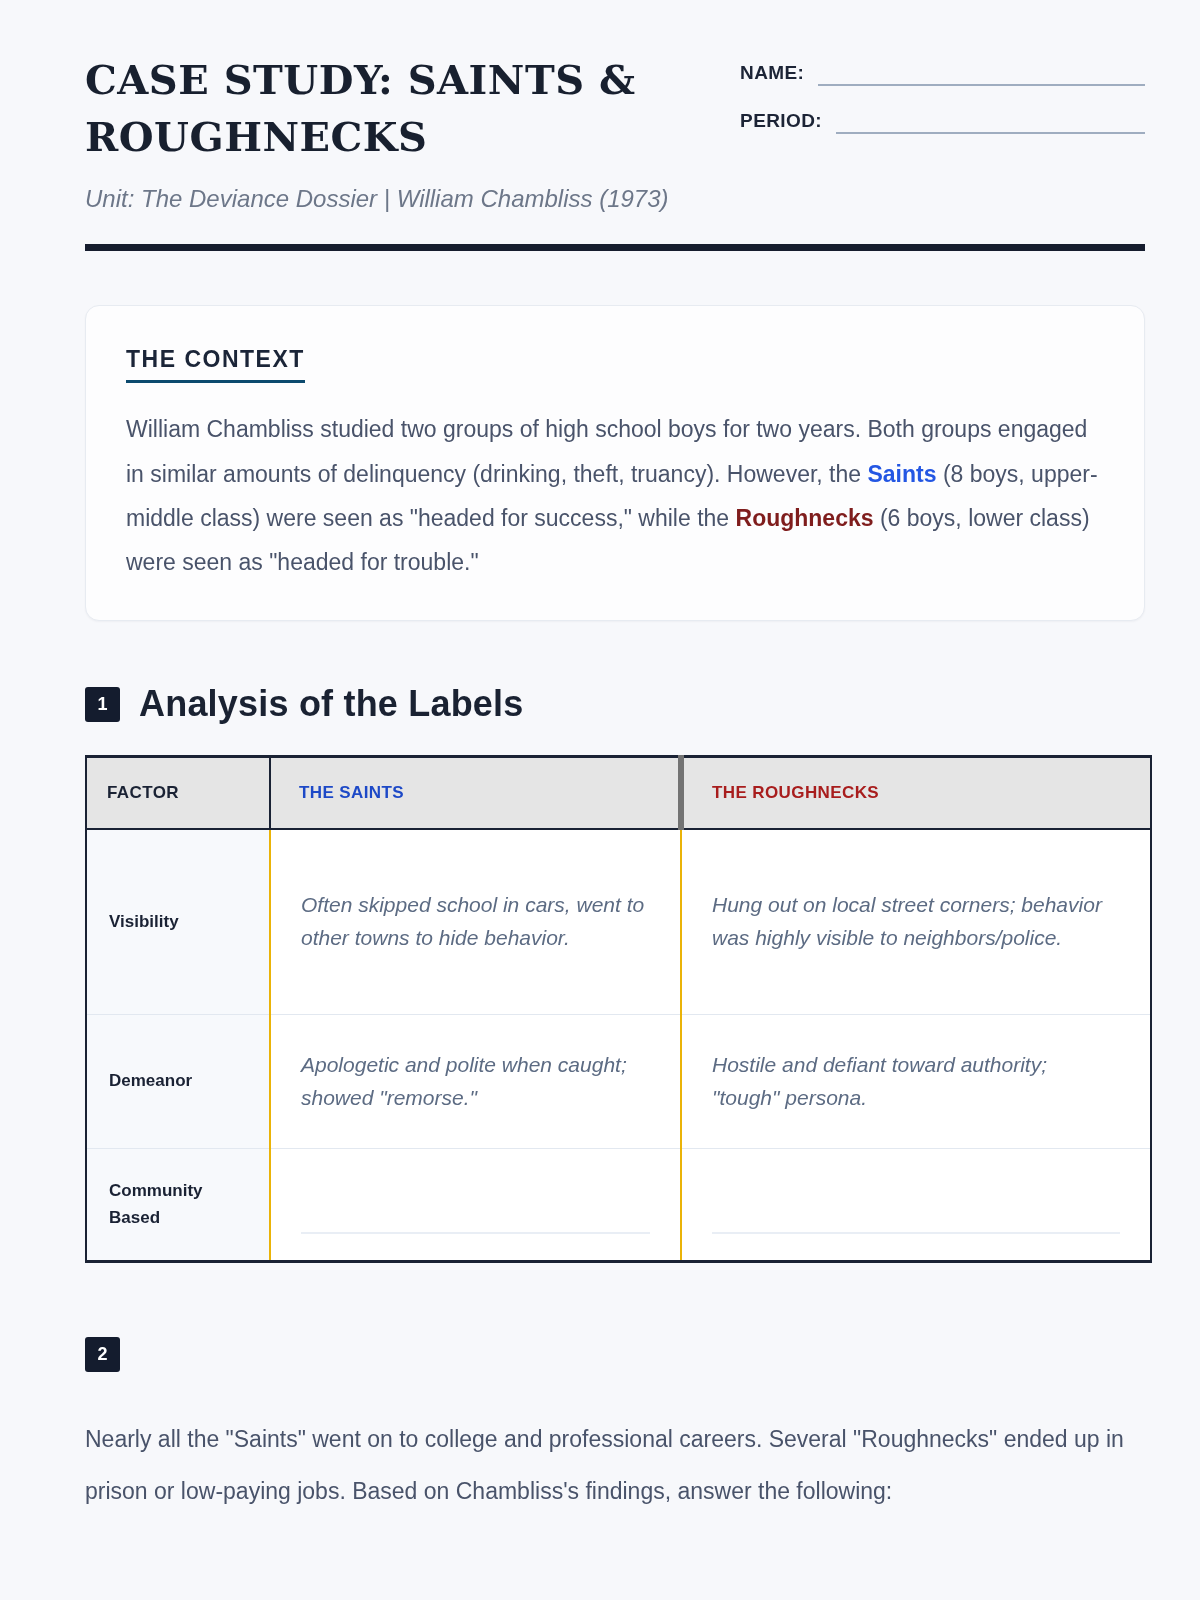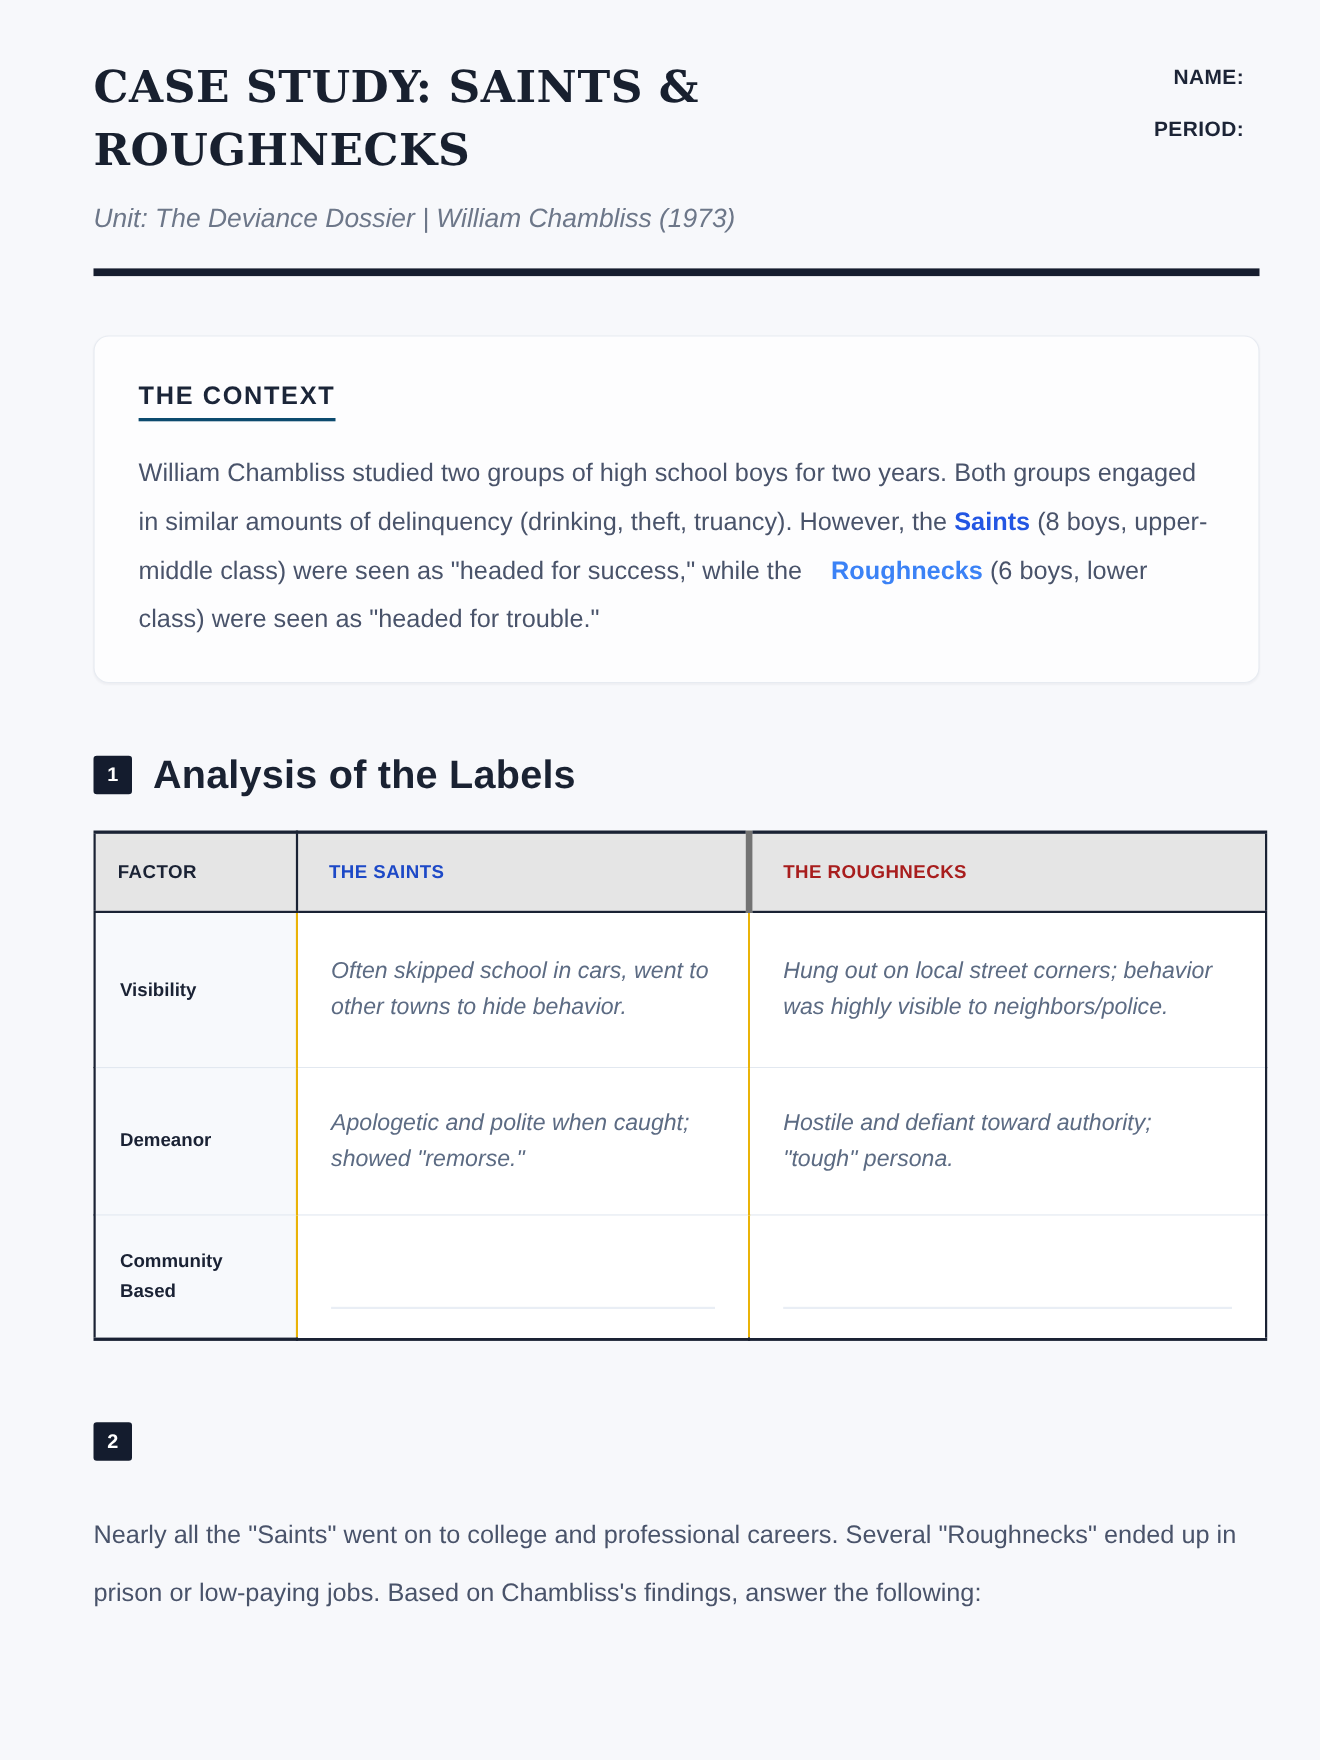--- a/index.html
+++ b/index.html
@@ -24,21 +24,21 @@
     letter-spacing: 0.5px;
   }
   .subtitle {
     margin-top: 10px;
     font-size: 24px;
     font-style: italic;
     color: #6d7789;
     line-height: 1.95;
   }
   .header-right { width: 408px; padding-top: 8px; }
-  .field-row { display: flex; align-items: flex-end; margin-bottom: 22px; flex-direction: column; }
+  .field-row { display: flex; align-items: flex-end; margin-bottom: 22px; }
   .field-label {
     font-size: 19px;
     font-weight: 700;
     color: #1c2436;
     letter-spacing: 0.4px;
     margin-right: 14px;
     padding-bottom: 2px;
   }
   .field-line { flex: 1; border-bottom: 2px solid #9fadc0; height: 26px; }
 
@@ -66,21 +66,21 @@
     border-bottom: 3px solid #0c4a6e;
   }
   .context-text {
     margin-top: 24px;
     font-size: 23px;
     line-height: 1.92;
     color: #49536a;
     max-width: 1015px;
   }
   .saints-word { color: #2356e3; font-weight: 700; }
-  .roughnecks-word { color: #3b82f6; font-weight: 700; margin-left: 20px; }
+  .roughnecks-word { color: #7f1d1d; font-weight: 700; }
 
   
   .section-heading { display: flex; align-items: center; gap: 19px; }
   .section-heading.first { margin-top: 62px; }
   .section-heading.second { margin-top: 74px; }
   .badge {
     width: 35px; height: 35px;
     background: #141c2e;
     color: #ffffff;
     font-size: 18px;
@@ -112,21 +112,21 @@
     font-size: 17px;
     font-weight: 700;
     letter-spacing: 0.4px;
     vertical-align: middle;
     border-bottom: 2px solid #1a2234;
   }
   .labels-table th.h-factor { color: #1a2234; padding-left: 20px; }
   .labels-table th.h-saints { color: #1d49c7; padding-left: 28px; border-left: 2px solid #1a2234; }
   .labels-table th.h-rough  { color: #a81d1d; padding-left: 28px; border-left: 6px solid #737373; }
 
-  .labels-table tbody tr.r1 { height: 142px; }
+  .labels-table tbody tr.r1 { height: 186px; }
   .labels-table tbody tr.r2 { height: 134px; }
   .labels-table tbody tr.r3 { height: 113px; }
   .labels-table tbody tr + tr td { border-top: 1px solid #e2e8f0; }
   .labels-table td { vertical-align: middle; }
   td.factor-cell {
     background: #f7f9fc;
     font-size: 17px;
     font-weight: 700;
     color: #1a2234;
     line-height: 1.55;

